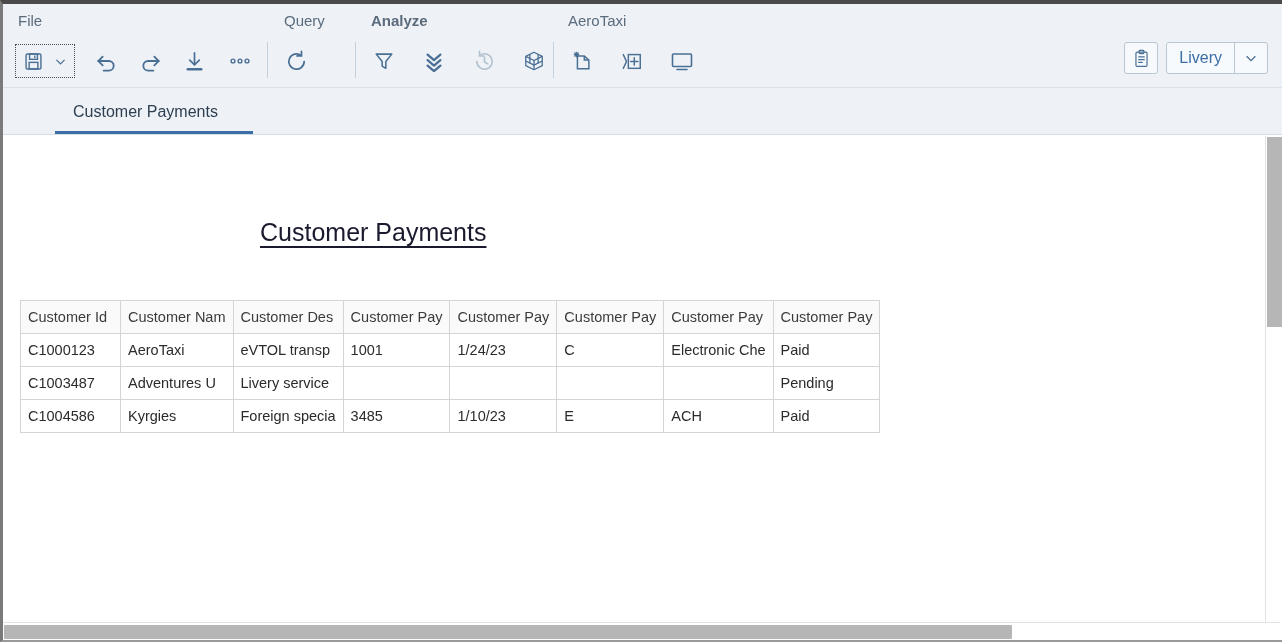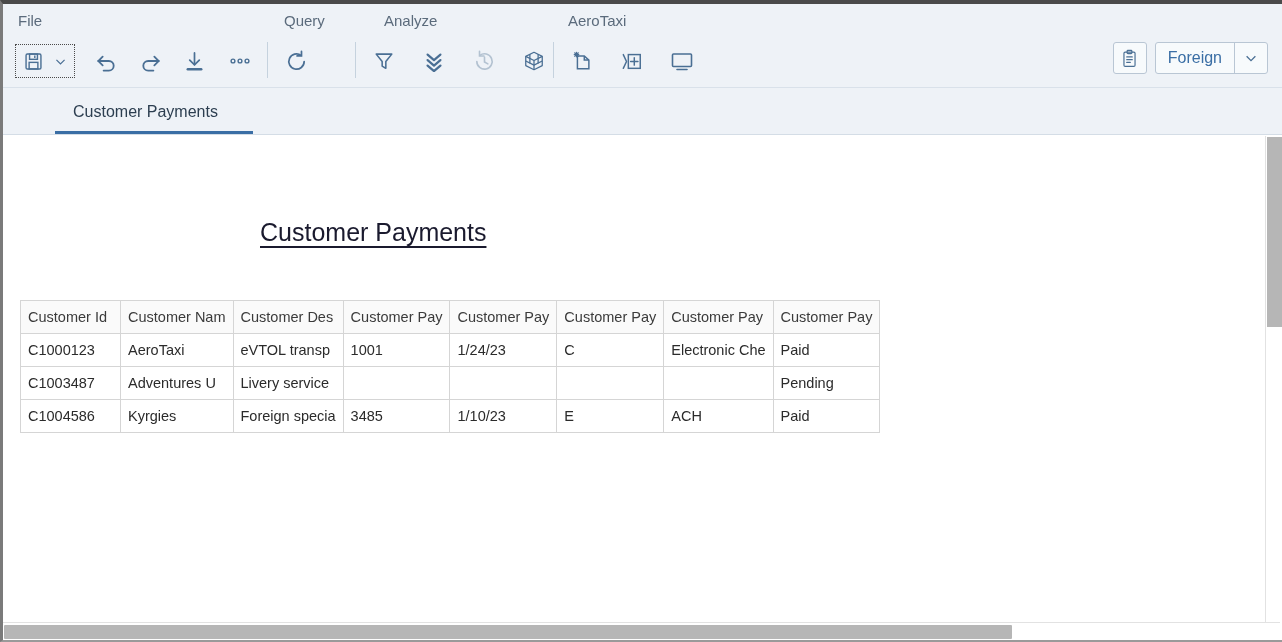--- a/index.html
+++ b/index.html
@@ -34,21 +34,21 @@
   }
   .group-label {
     position: absolute;
     top: 8px;
     font-size: 15px;
     color: #5b6b7c;
     white-space: nowrap;
   }
   .group-label.file    { left: 15px; }
   .group-label.query   { left: 281px; }
-  .group-label.analyze { left: 381px; }
+  .group-label.analyze { left: 368px; font-weight: bold; }
   .group-label.display { left: 565px; }
 
   .icon-row {
     position: absolute;
     top: 38px;
     height: 38px;
     display: flex;
     align-items: center;
   }
   .icon-row.file    { left: 12px; }
@@ -374,21 +374,21 @@
       <div class="sq-btn">
         <svg width="19" height="19" viewBox="0 0 24 24" fill="none" stroke="currentColor" stroke-width="1.5" stroke-linecap="round">
           <rect x="5" y="4" width="14" height="18" rx="1.5"></rect>
           <rect x="9" y="1.8" width="6" height="4" rx="1"></rect>
           <line x1="8.5" y1="10" x2="15.5" y2="10"></line>
           <line x1="8.5" y1="13.5" x2="15.5" y2="13.5"></line>
           <line x1="8.5" y1="17" x2="13" y2="17"></line>
         </svg>
       </div>
       <div class="split-btn">
-        <div class="label">Foreign</div>
+        <div class="label">Livery</div>
         <div class="divider"></div>
         <div class="chev">
           <svg width="14" height="14" viewBox="0 0 16 16" fill="none" stroke="currentColor" stroke-width="1.5">
             <polyline points="3,6 8,11 13,6"></polyline>
           </svg>
         </div>
       </div>
     </div>
   </div>
 

